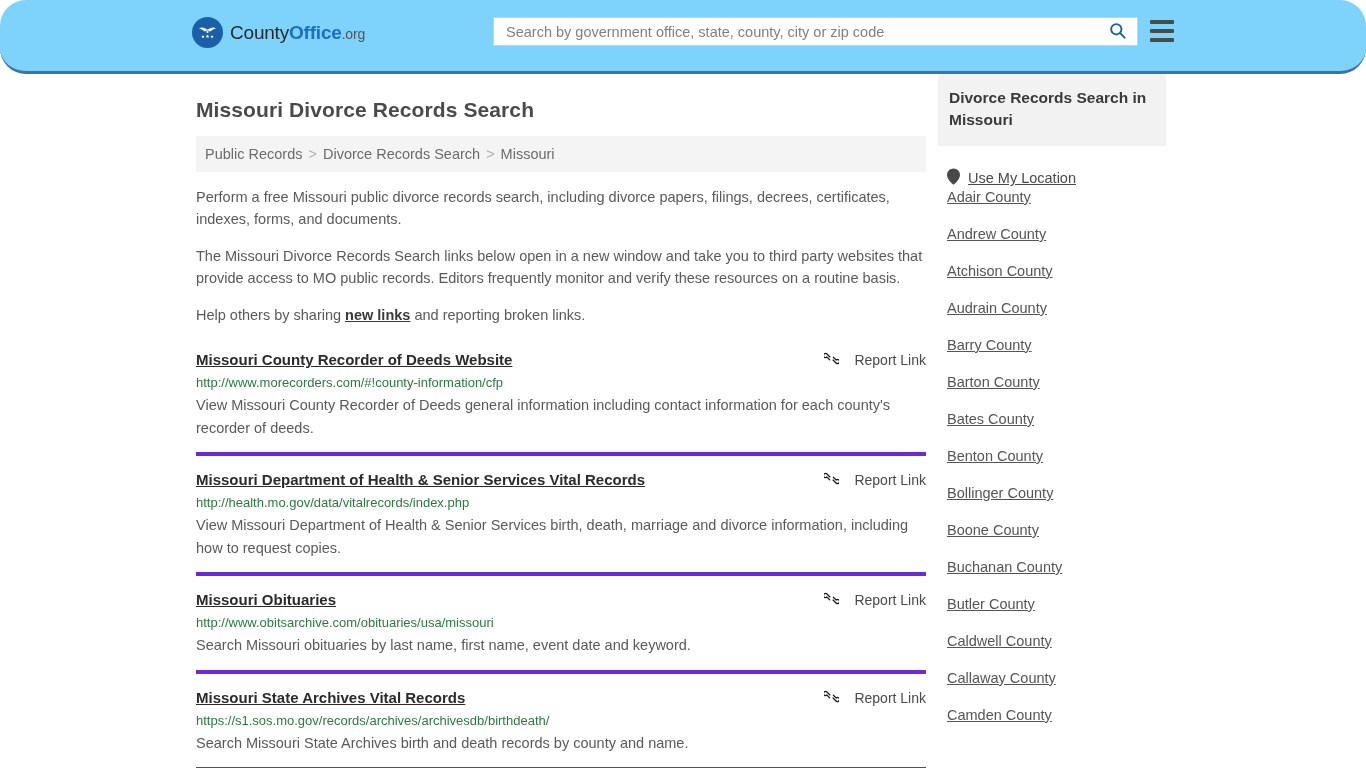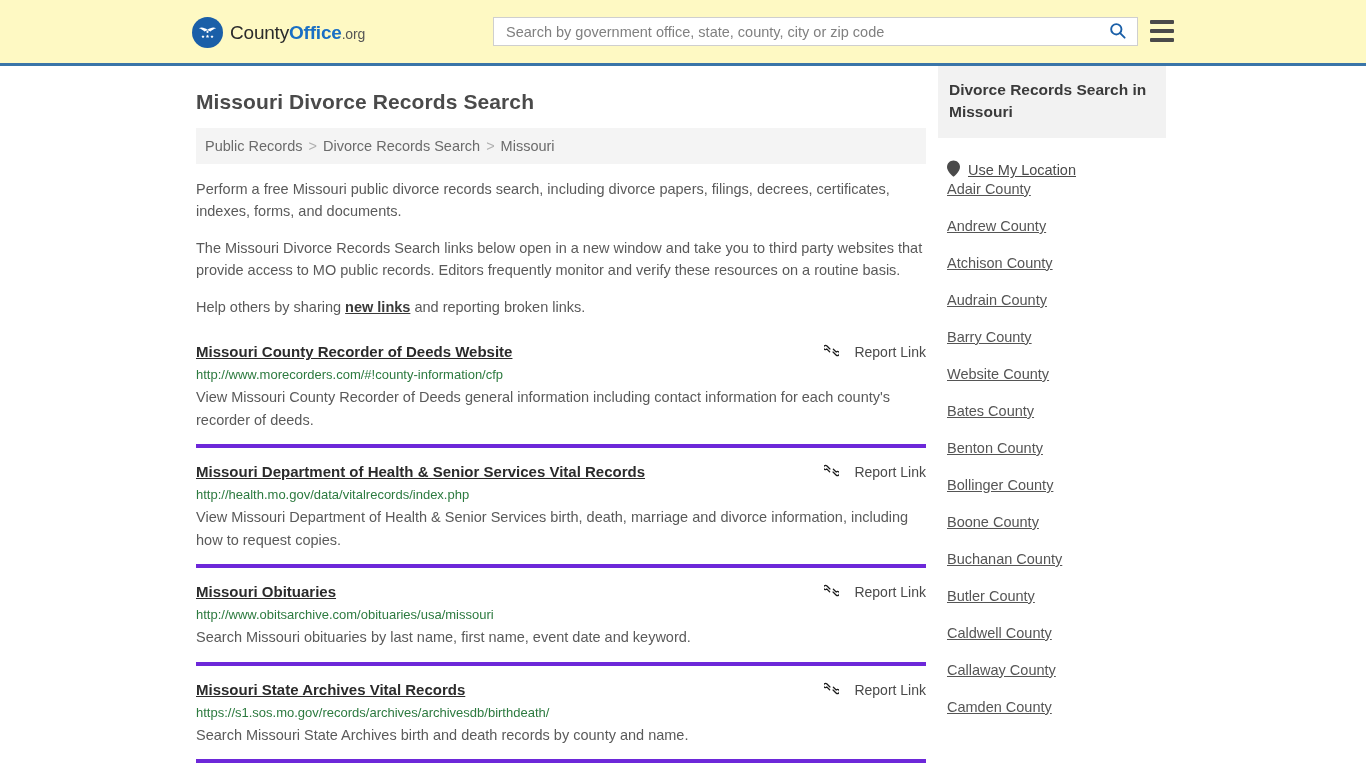--- a/index.html
+++ b/index.html
@@ -8,25 +8,26 @@
     width: 1366px; height: 768px;
     background: #ffffff;
     font-family: "Liberation Sans", sans-serif;
     color: #555555;
     overflow: hidden;
   }
 
   
   .site-header {
     position: relative;
-    height: 66px;
-    background: #fef9c3;
+    height: 74px;
+    background: #7dd3fc;
     border-bottom: 3px solid #3a75a8;
     display: flex;
     align-items: center;
+    border-radius: 26px;
   }
   .logo-wrap {
     position: absolute;
     left: 192px; top: 17px;
     display: flex; align-items: center; gap: 7px;
     cursor: pointer;
   }
   .logo-badge {
     width: 31px; height: 31px; border-radius: 50%;
     background: #1a5fa8;
@@ -352,21 +353,21 @@
         </span>
         <span class="label">Use My Location</span>
       </div>
 
       <div class="county-list">
         <a class="county-item">Adair County</a>
         <a class="county-item">Andrew County</a>
         <a class="county-item">Atchison County</a>
         <a class="county-item">Audrain County</a>
         <a class="county-item">Barry County</a>
-        <a class="county-item">Website County</a>
+        <a class="county-item">Barton County</a>
         <a class="county-item">Bates County</a>
         <a class="county-item">Benton County</a>
         <a class="county-item">Bollinger County</a>
         <a class="county-item">Boone County</a>
         <a class="county-item">Buchanan County</a>
         <a class="county-item">Butler County</a>
         <a class="county-item">Caldwell County</a>
         <a class="county-item">Callaway County</a>
         <a class="county-item">Camden County</a>
       </div>

